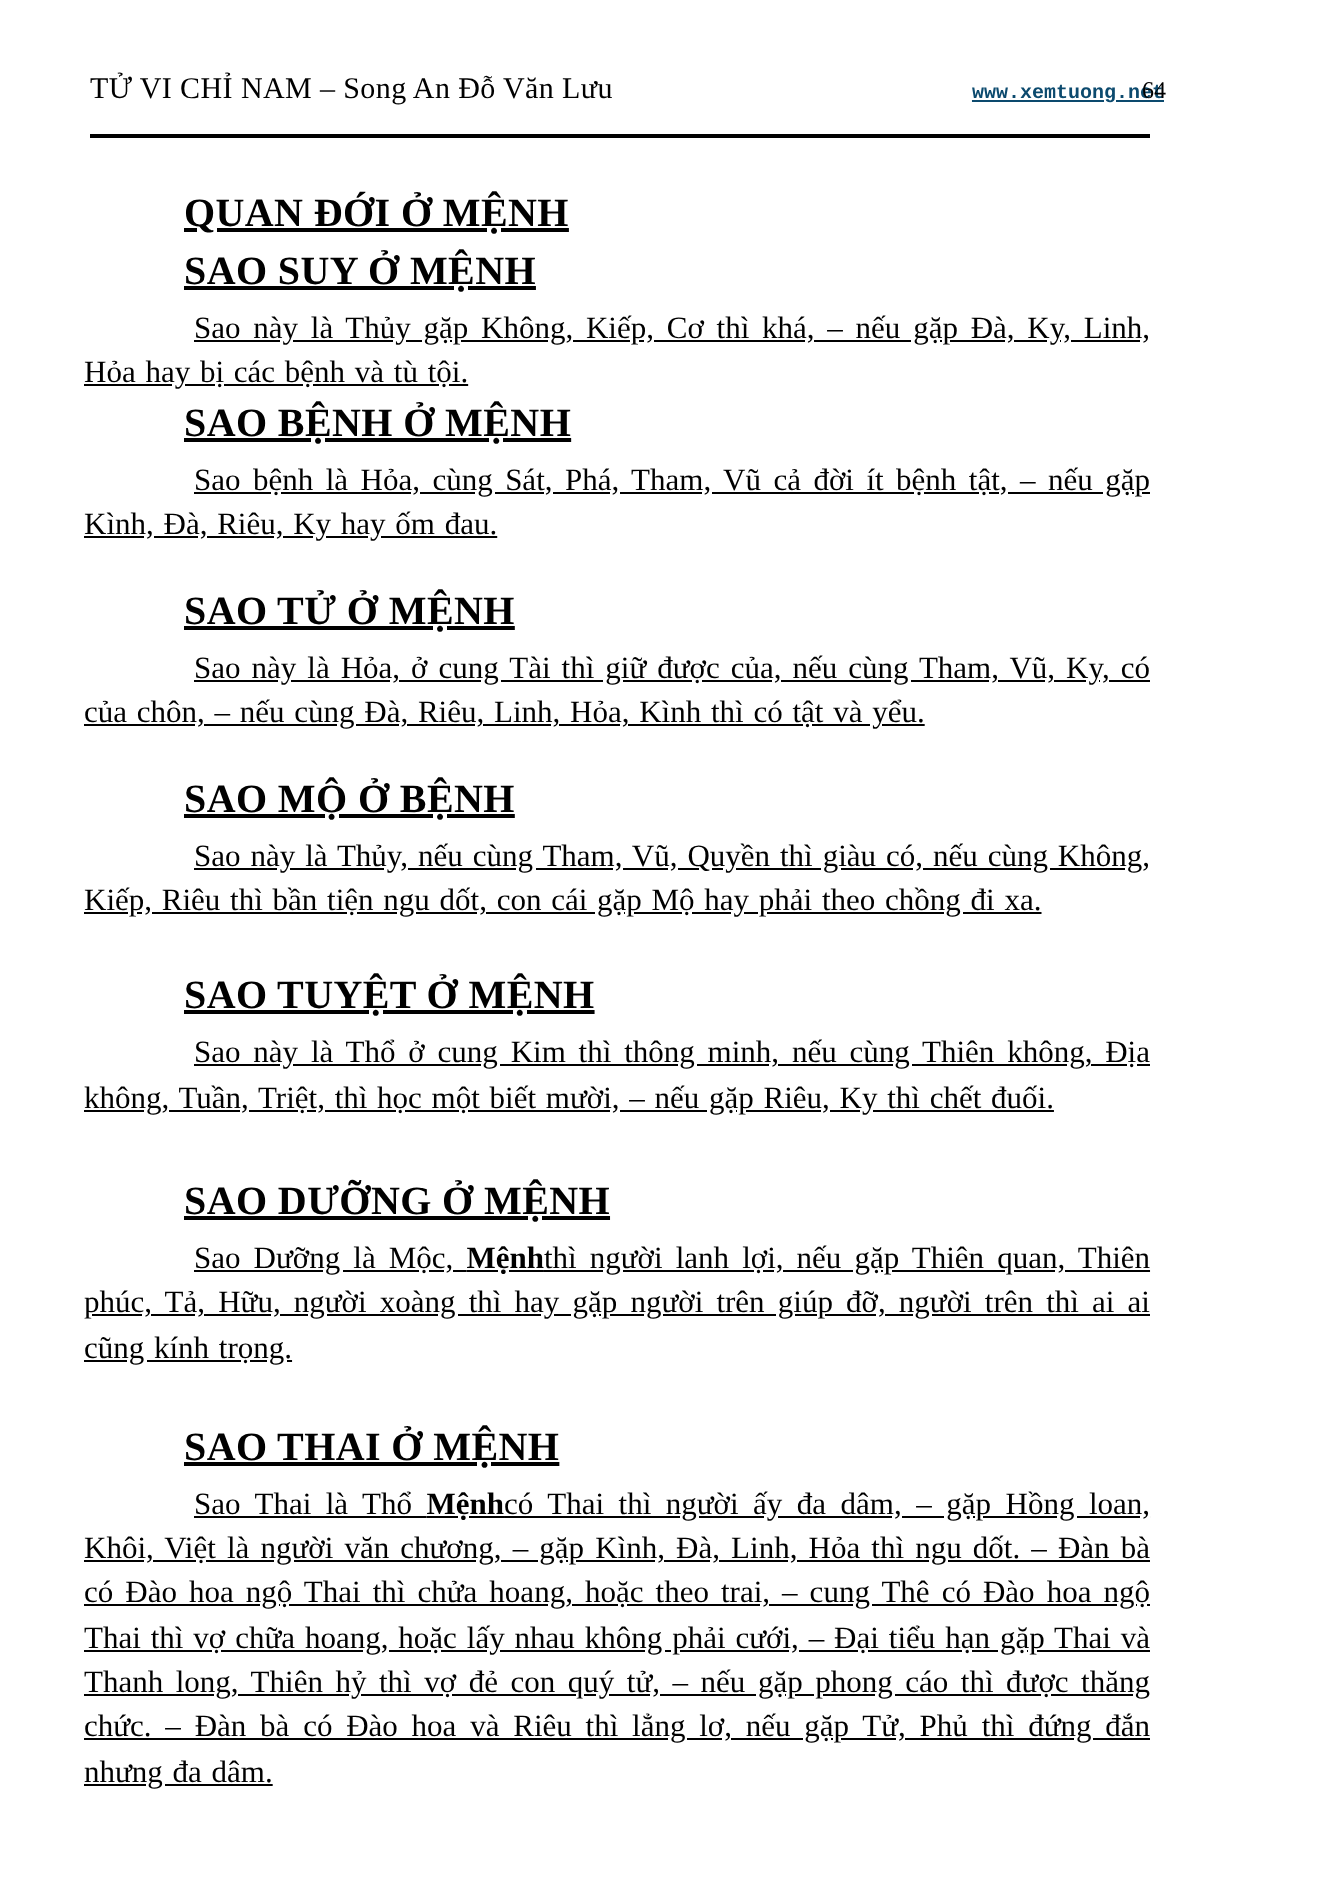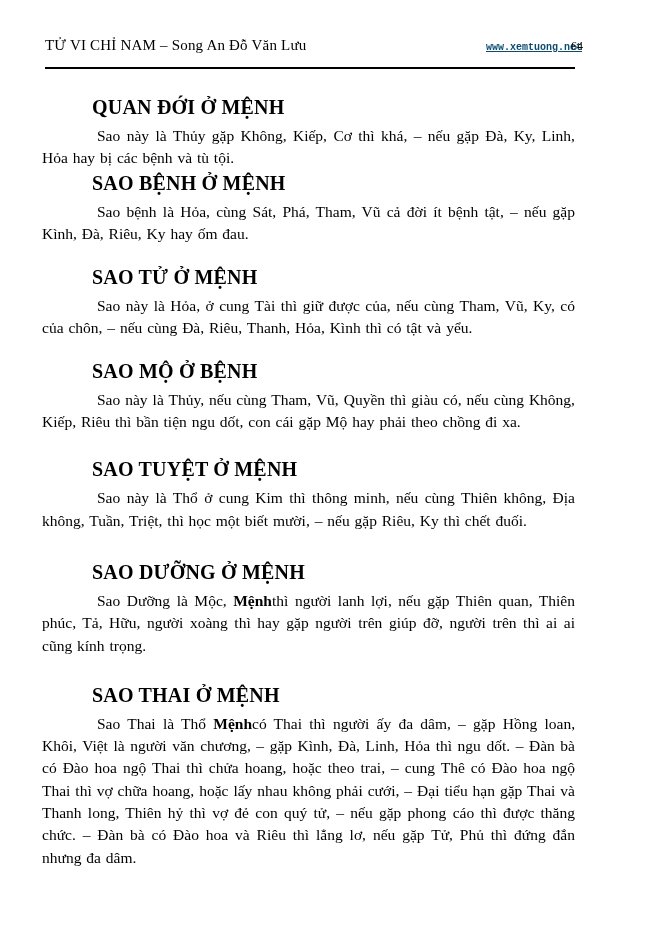--- a/index.html
+++ b/index.html
@@ -46,20 +46,21 @@
     position: relative;
     z-index: 2;
   }
   .header-rule {
     border: none;
     border-top: 2px solid #000000;
     margin: 13px 38px 0 45px;
   }
   main {
     padding: 0 38px 0 42px;
+    text-decoration: underline;
   }
   .section h2 {
     font-size: 20px;
     font-weight: bold;
     line-height: 22px;
     margin: 0 0 7px 50px;
     letter-spacing: 0.2px;
   }
   .section p {
     font-size: 15.5px;
@@ -90,31 +91,32 @@
       <a class="site-link">www.xemtuong.net</a><span class="page-number">64</span>
     </span>
   </div>
   <hr class="header-rule">
   <main>
   <section class="section">
     <h2>QUAN ĐỚI Ở MỆNH</h2>
   </section>
 
   <section class="section">
+    <h2>SAO SUY Ở MỆNH</h2>
     <p><span class="run">Sao này là Thủy gặp Không, Kiếp, Cơ thì khá, – nếu gặp Đà, Ky, Linh, Hỏa hay bị các bệnh và tù tội.</span></p>
   </section>
 
   <section class="section">
     <h2>SAO BỆNH Ở MỆNH</h2>
     <p><span class="run">Sao bệnh là Hỏa, cùng Sát, Phá, Tham, Vũ cả đời ít bệnh tật, – nếu gặp Kình, Đà, Riêu, Ky hay ốm đau.</span></p>
   </section>
 
   <section class="section">
     <h2>SAO TỬ  Ở  MỆNH</h2>
-    <p><span class="run">Sao này là Hỏa, ở cung Tài thì giữ được của, nếu cùng Tham, Vũ, Ky, có của chôn, – nếu cùng Đà, Riêu, Thanh, Hỏa, Kình thì có tật và yểu.</span></p>
+    <p><span class="run">Sao này là Hỏa, ở cung Tài thì giữ được của, nếu cùng Tham, Vũ, Ky, có của chôn, – nếu cùng Đà, Riêu, Linh, Hỏa, Kình thì có tật và yểu.</span></p>
   </section>
 
   <section class="section">
     <h2>SAO MỘ Ở BỆNH</h2>
     <p><span class="run">Sao này là Thủy, nếu cùng Tham, Vũ, Quyền thì giàu có, nếu cùng Không, Kiếp, Riêu thì bần tiện ngu dốt, con cái gặp Mộ hay phải theo chồng đi xa.</span></p>
   </section>
 
   <section class="section">
     <h2>SAO TUYỆT Ở MỆNH</h2>
     <p><span class="run">Sao này là Thổ ở cung Kim thì thông minh, nếu cùng Thiên không, Địa không, Tuần, Triệt, thì học một biết mười, – nếu gặp Riêu, Ky thì chết đuối.</span></p>

